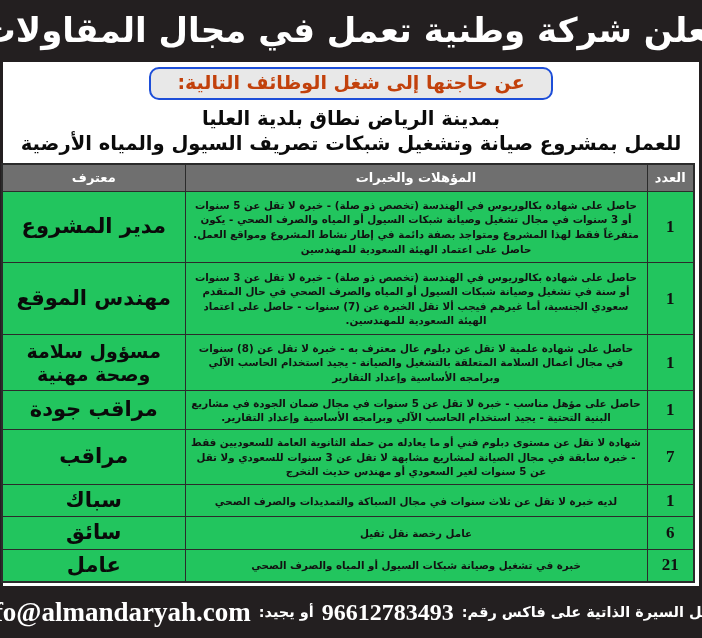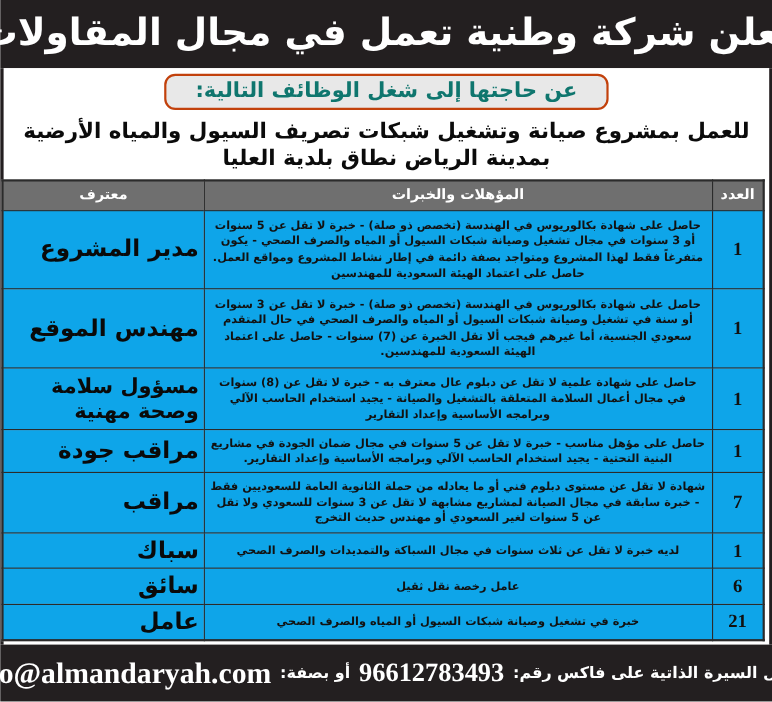--- a/index.html
+++ b/index.html
@@ -51,26 +51,26 @@
     background: #ffffff;
     padding: 0;
   }
   .subhead-zone {
     padding: 5px 0 4px 0;
     text-align: center;
   }
   .subhead-pill {
     display: inline-block;
     background: #e8e8e8;
-    border: 2px solid #c2410c;
+    border: 2px solid #1d4ed8;
     border-radius: 10px;
     padding: 3px 26px 4px 26px;
     font-size: 19px;
     font-weight: bold;
-    color: #0f766e;
+    color: #c2410c;
     line-height: 1.15;
   }
   .subhead-lines {
     text-align: center;
     padding: 3px 6px 5px 6px;
   }
   .subhead-lines div {
     font-size: 19.5px;
     font-weight: bold;
     color: #0b0b0b;
@@ -95,21 +95,21 @@
     color: #ffffff;
     font-size: 13px;
     font-weight: bold;
     border: 1px solid #2b2b2b;
     padding: 3px 2px;
     text-align: center;
     height: 20px;
   }
   table.jobs td {
     border: 1px solid #2b2b2b;
-    background: #0ea5e9;
+    background: #22c55e;
     vertical-align: middle;
     padding: 2px 4px;
   }
   col.c-count  { width: 47px; }
   col.c-quals  { width: 462px; }
   col.c-prof   { width: 183px; }
 
   td.count {
     text-align: center;
     font-size: 17px;
@@ -119,20 +119,21 @@
   }
   td.quals {
     text-align: center;
     font-size: 10.3px;
     font-weight: bold;
     color: #121212;
     line-height: 1.42;
     padding: 3px 7px;
   }
   td.prof {
+    text-align: center;
     font-size: 21px;
     font-weight: bold;
     color: #0a0a0a;
     letter-spacing: 0.5px;
     line-height: 1.12;
     padding: 2px 4px;
   }
   td.prof.two-line { font-size: 19px; line-height: 1.18; }
   td.prof.spaced   { letter-spacing: 3px; }
 
@@ -183,22 +184,22 @@
     <div class="headline-text">تعلن شركة وطنية تعمل في مجال المقاولات</div>
   </div>
 
   <div class="body-wrap">
 
     <div class="subhead-zone">
       <div class="subhead-pill">عن حاجتها إلى شغل الوظائف التالية:</div>
     </div>
 
     <div class="subhead-lines">
+      <div>بمدينة الرياض نطاق بلدية العليا</div>
       <div>للعمل بمشروع صيانة وتشغيل شبكات تصريف السيول والمياه الأرضية</div>
-      <div>بمدينة الرياض نطاق بلدية العليا</div>
     </div>
 
     <div class="table-zone">
       <table class="jobs">
         <colgroup>
           <col class="c-count">
           <col class="c-quals">
           <col class="c-prof">
         </colgroup>
         <thead>
@@ -251,17 +252,17 @@
           </tr>
         </tbody>
       </table>
     </div>
 
   </div>
 
   <div class="footer-band">
     <span class="footer-label">ترسل السيرة الذاتية على فاكس رقم:</span>
     <span class="footer-fax">96612783493</span>
-    <span class="footer-or">أو بصفة:</span>
+    <span class="footer-or">أو يجيد:</span>
     <span class="footer-email">info@almandaryah.com</span>
   </div>
 
 </div>
 
 </body></html>

